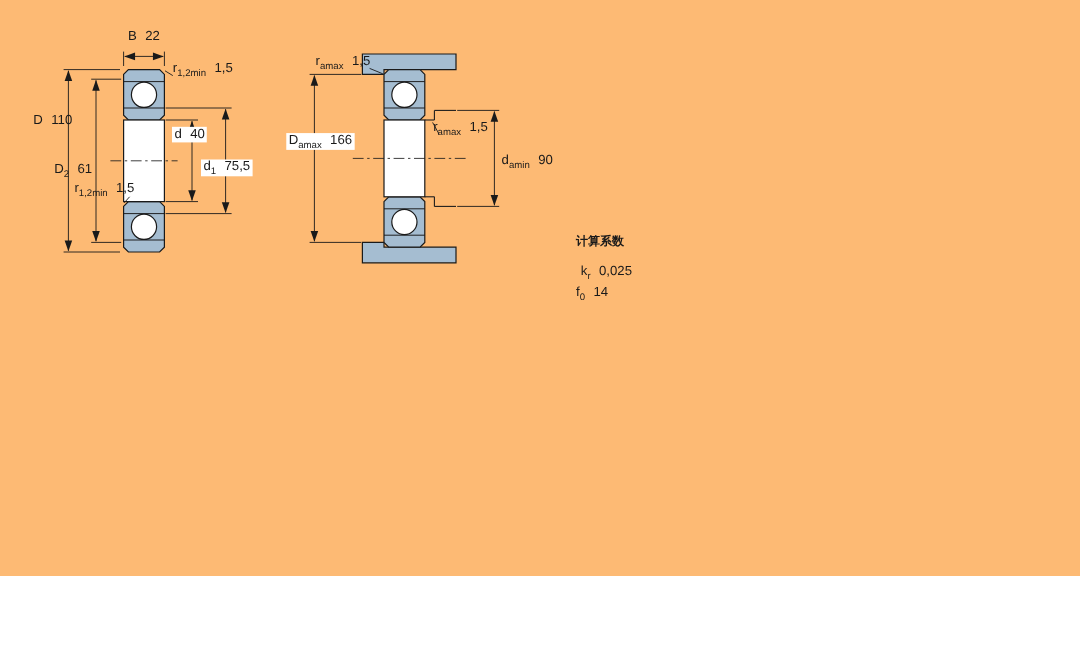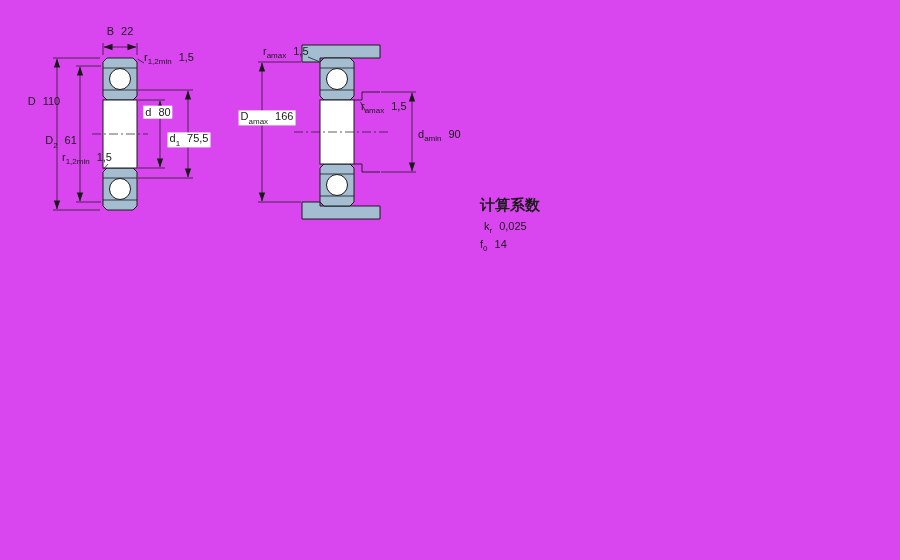--- a/index.html
+++ b/index.html
@@ -1,28 +1,28 @@
 <!DOCTYPE html>
 <html><head>
 <meta charset="utf-8">
 <style>
   html,body{margin:0;padding:0;background:#ffffff;}
   .stage{
-    position:relative;width:900px;height:560px;background:#d946ef;overflow:hidden;
+    position:relative;width:900px;height:480px;background:#fdba74;overflow:hidden;
     font-family:"Liberation Sans",sans-serif;color:#1a1a1a;
   }
   .stage svg{position:absolute;left:0;top:0;}
   .lbl{
     position:absolute;font-size:11px;line-height:1.15;white-space:nowrap;color:#1a1a1a;
   }
   .lbl sub{font-size:8px;line-height:1;}
   .lbl .val{margin-left:7px;}
   .ctr{transform:translate(-50%,-50%);}
   .bg{background:#ffffff;padding:0 2px;}
-  .factors-title{font-size:15px;font-weight:bold;}
+  .factors-title{font-size:10px;font-weight:bold;}
 </style>
 </head>
 <body>
 
 <div class="stage">
 
   <svg width="900" height="560" viewBox="0 0 900 560">
     <defs>
       <marker id="arr" viewBox="0 0 10 10" refX="9.5" refY="5" markerWidth="11" markerHeight="9" markerUnits="userSpaceOnUse" orient="auto-start-reverse">
         <path d="M0,1.5 L10,5 L0,8.5 Z" fill="#1a1a1a"></path>
@@ -121,21 +121,21 @@
 
   <div class="lbl ctr" style="left:44px;top:101px">
     <span>D</span><span class="val">110</span>
   </div>
 
   <div class="lbl ctr" style="left:61px;top:142px">
     <span>D</span><sub>2</sub><span class="val">61</span>
   </div>
 
   <div class="lbl ctr bg" style="left:158px;top:112px">
-    <span>d</span><span class="val">80</span>
+    <span>d</span><span class="val">40</span>
   </div>
 
   <div class="lbl ctr bg" style="left:189px;top:140px">
     <span>d</span><sub>1</sub><span class="val">75,5</span>
   </div>
 
   <div class="lbl" style="left:62px;top:151px">
     <span>r</span><sub>1,2min</sub><span class="val">1,5</span>
   </div>
 

